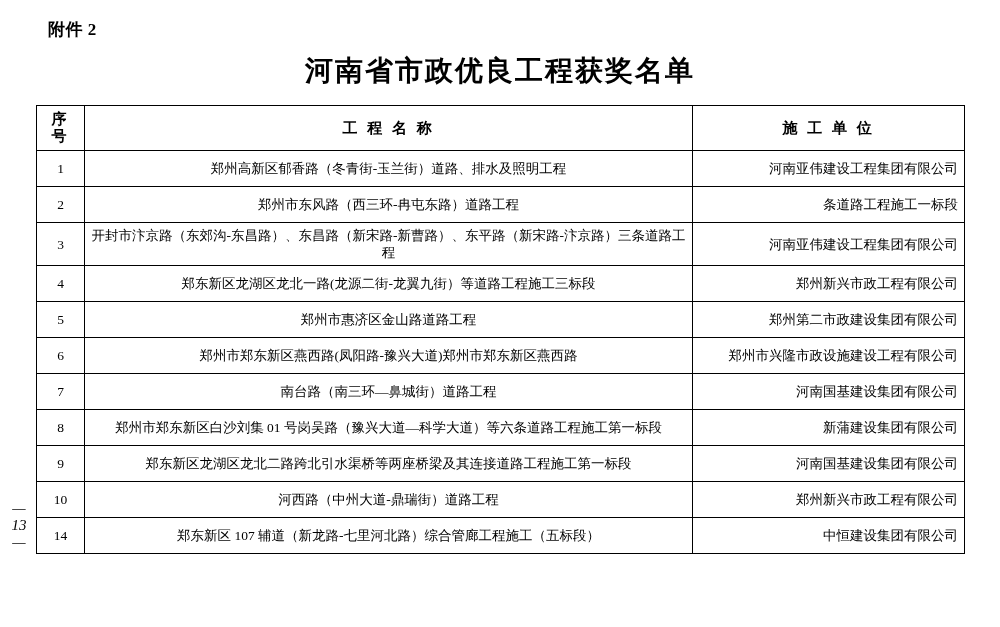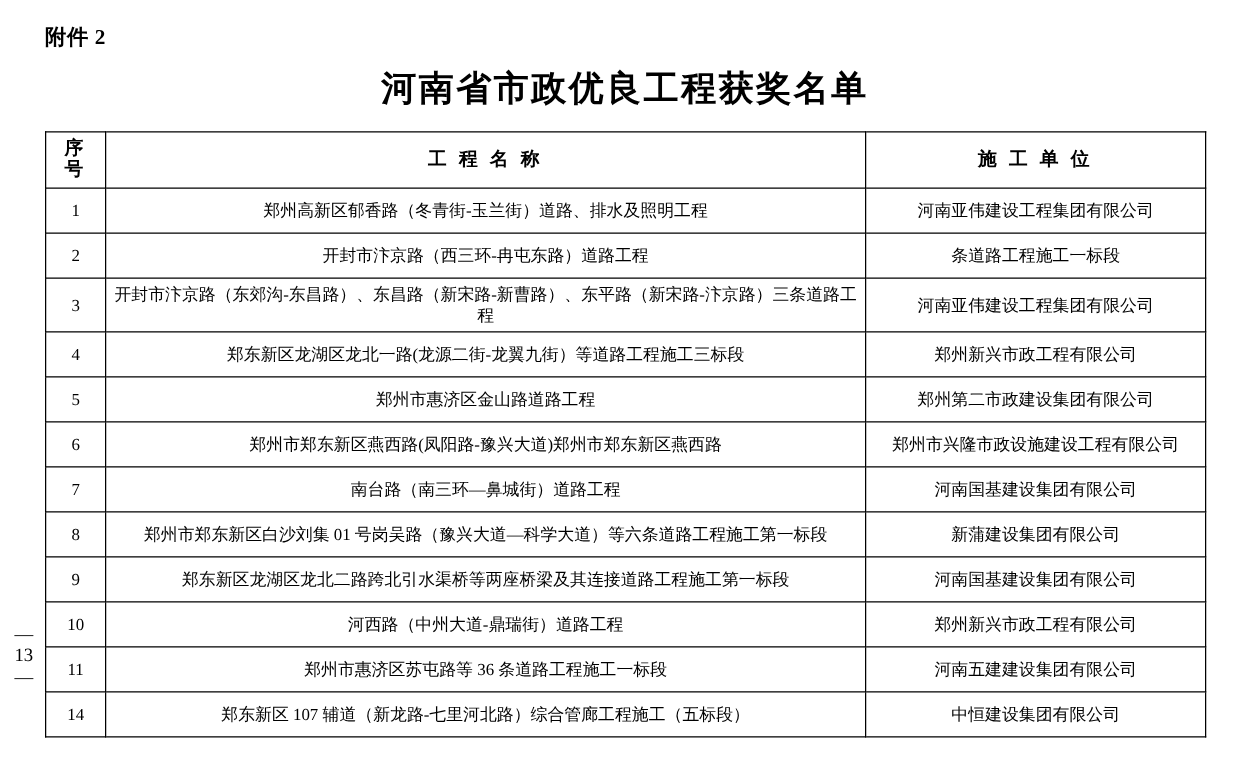--- a/index.html
+++ b/index.html
@@ -15,21 +15,21 @@
     position: relative;
     overflow: hidden;
   }
   .page {
     position: relative;
     width: 1000px;
     height: 627px;
   }
   .attachment-label {
     position: absolute;
-    left: 36px;
+    left: 48px;
     top: 18px;
     font-size: 17px;
     font-weight: bold;
     letter-spacing: 0.5px;
   }
   .doc-title {
     position: absolute;
     left: 0;
     top: 52px;
     width: 1000px;
@@ -43,20 +43,21 @@
     left: 6px;
     top: 500px;
     width: 26px;
     text-align: center;
     font-size: 15px;
     line-height: 17px;
     font-family: "Liberation Serif", "DejaVu Serif", serif;
   }
   .side-page-number span {
     display: block;
+    font-style: italic;
   }
   table.award-table {
     position: absolute;
     left: 36px;
     top: 105px;
     width: 928px;
     border-collapse: collapse;
     table-layout: fixed;
   }
   table.award-table th,
@@ -81,21 +82,21 @@
   td.col-no {
     text-align: center;
     font-family: "Liberation Serif", "DejaVu Serif", serif;
     font-size: 14px;
   }
   td.col-name {
     text-align: center;
     padding-left: 12px;
   }
   td.col-unit {
-    text-align: center;
+    text-align: right;
     padding-left: 8px;
   }
   tr.row-normal td { height: 27px; }
 </style>
 </head>
 <body>
 
 <div class="page">
 
   <div class="attachment-label">附件 2</div>
@@ -120,21 +121,21 @@
       </tr>
     </thead>
     <tbody>
       <tr class="row-normal">
         <td class="col-no">1</td>
         <td class="col-name">郑州高新区郁香路（冬青街-玉兰街）道路、排水及照明工程</td>
         <td class="col-unit">河南亚伟建设工程集团有限公司</td>
       </tr>
       <tr class="row-normal">
         <td class="col-no">2</td>
-        <td class="col-name">开封市汴京路（西三环-冉屯东路）道路工程</td>
+        <td class="col-name">郑州市东风路（西三环-冉屯东路）道路工程</td>
         <td class="col-unit">条道路工程施工一标段</td>
       </tr>
       <tr class="row-normal">
         <td class="col-no">3</td>
         <td class="col-name">开封市汴京路（东郊沟-东昌路）、东昌路（新宋路-新曹路）、东平路（新宋路-汴京路）三条道路工程</td>
         <td class="col-unit">河南亚伟建设工程集团有限公司</td>
       </tr>
       <tr class="row-normal">
         <td class="col-no">4</td>
         <td class="col-name">郑东新区龙湖区龙北一路(龙源二街-龙翼九街）等道路工程施工三标段</td>
@@ -164,25 +165,20 @@
         <td class="col-no">9</td>
         <td class="col-name">郑东新区龙湖区龙北二路跨北引水渠桥等两座桥梁及其连接道路工程施工第一标段</td>
         <td class="col-unit">河南国基建设集团有限公司</td>
       </tr>
       <tr class="row-normal">
         <td class="col-no">10</td>
         <td class="col-name">河西路（中州大道-鼎瑞街）道路工程</td>
         <td class="col-unit">郑州新兴市政工程有限公司</td>
       </tr>
       <tr class="row-normal">
-        <td class="col-no">11</td>
-        <td class="col-name">郑州市惠济区苏屯路等 36 条道路工程施工一标段</td>
-        <td class="col-unit">河南五建建设集团有限公司</td>
-      </tr>
-      <tr class="row-normal">
         <td class="col-no">14</td>
         <td class="col-name">郑东新区 107 辅道（新龙路-七里河北路）综合管廊工程施工（五标段）</td>
         <td class="col-unit">中恒建设集团有限公司</td>
       </tr>
 
     </tbody>
   </table>
 
 </div>
 

